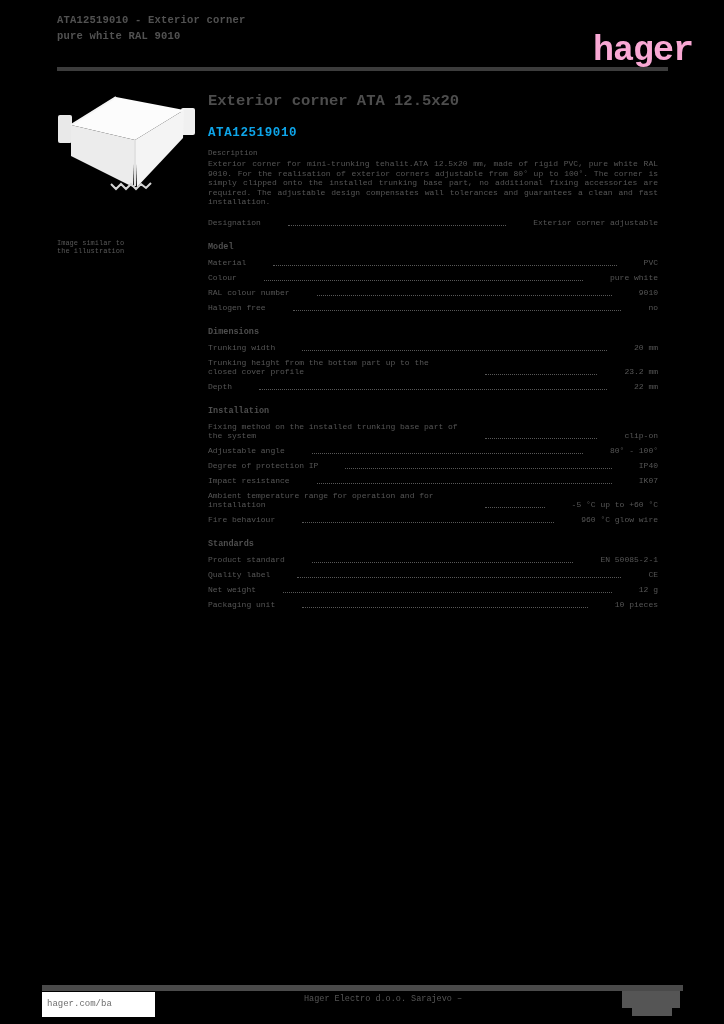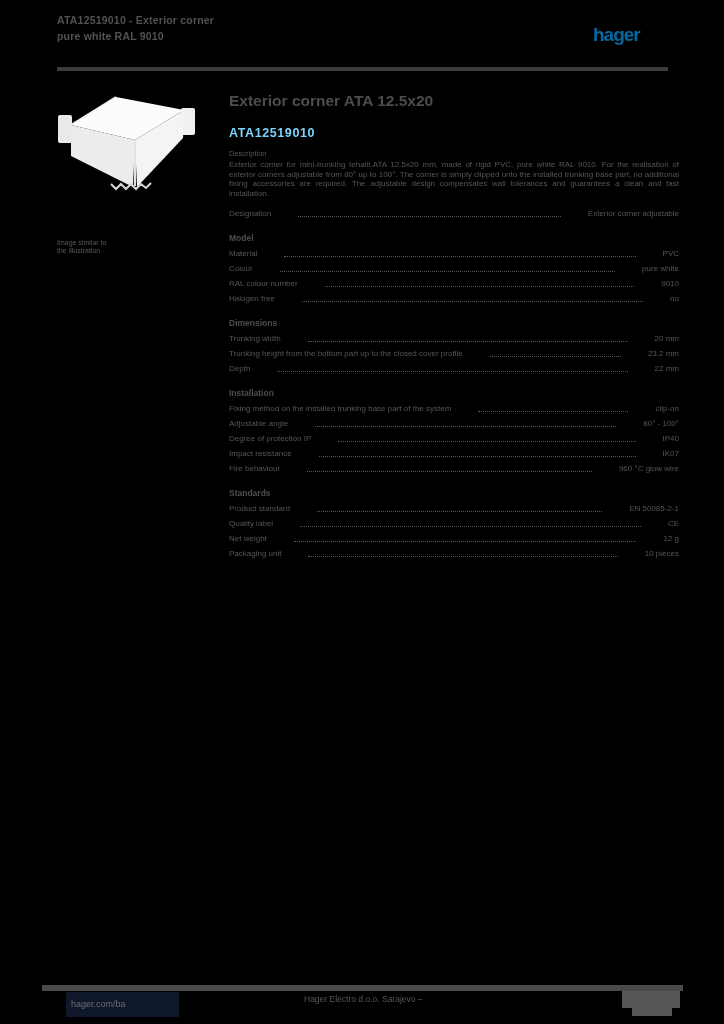--- a/index.html
+++ b/index.html
@@ -1,47 +1,47 @@
 <!DOCTYPE html>
 <html><head>
 <meta charset="utf-8">
 <style>
   html,body{margin:0;padding:0;background:#000;}
   .page{position:relative;width:724px;height:1024px;background:#000;overflow:hidden;
-        font-family:Liberation Sans, sans-serif;color:#565656;}
+        font-family:Liberation Mono, monospace;color:#565656;}
 
   
   .hdr{position:absolute;left:57px;top:13px;width:330px;}
   .hdr .l{font-size:10.5px;font-weight:bold;color:#525252;line-height:15.5px;letter-spacing:.2px;}
-  .logo{position:absolute;left:593px;top:24px;font-size:19px;font-weight:bold;
-        letter-spacing:-1px;color:#0369a1;}
+  .logo{position:absolute;left:593px;top:31px;font-size:35px;font-weight:bold;
+        letter-spacing:-1px;color:#f9a8d4;}
   .hdr-rule{position:absolute;left:57px;top:67px;width:611px;height:4px;background:#3c3c3c;}
 
   
   .prod{position:absolute;left:55px;top:85px;width:145px;height:115px;}
   .img-cap{position:absolute;left:57px;top:239px;width:80px;font-size:7px;line-height:8px;color:#585858;}
 
   
-  .main{position:absolute;left:229px;top:92px;width:450px;}
+  .main{position:absolute;left:208px;top:92px;width:450px;}
   .title{font-size:15.5px;font-weight:bold;color:#4d4d4d;line-height:18px;}
-  .ref{margin-top:16px;font-size:12.5px;font-weight:bold;color:#7dd3fc;letter-spacing:.6px;}
+  .ref{margin-top:16px;font-size:12.5px;font-weight:bold;color:#0ea5e9;letter-spacing:.6px;}
   .desc-label{margin-top:9px;font-size:7.5px;color:#575757;}
   .desc{margin-top:2px;font-size:8px;line-height:9.6px;text-align:justify;color:#565656;}
 
   
   .specs{margin-top:11px;}
   .sec-h{margin-top:15px;margin-bottom:2px;font-size:8.5px;font-weight:bold;color:#4e4e4e;}
   .spec-row{display:flex;align-items:flex-end;margin-top:6px;font-size:8px;line-height:9px;gap:24px;}
   .spec-row .lab{max-width:250px;color:#565656;}
   .spec-row .lead{flex:1;border-bottom:1px dotted #585858;margin:0 3px 1px 3px;min-width:20px;}
   .spec-row .val{white-space:nowrap;color:#565656;text-align:right;}
 
   
   .ftr-bar{position:absolute;left:42px;top:985px;width:641px;height:6px;background:#4a4a4a;}
-  .ftr-link{position:absolute;left:66px;top:992px;width:113px;height:25px;background:#0f172a;
+  .ftr-link{position:absolute;left:42px;top:992px;width:113px;height:25px;background:#ffffff;
             font-size:9px;color:#6e6e6e;line-height:25px;padding-left:5px;box-sizing:border-box;}
   .ftr-center{position:absolute;left:304px;top:994px;font-size:8.5px;color:#565656;}
   .badge1{position:absolute;left:622px;top:991px;width:58px;height:17px;background:#555;}
   .badge2{position:absolute;left:632px;top:1008px;width:40px;height:8px;background:#555;}
 </style>
 </head>
 <body>
 
 <div class="page">
 
@@ -135,20 +135,25 @@
           <span class="lab">Degree of protection IP</span>
           <span class="lead"></span>
           <span class="val">IP40</span>
         </div>
         <div class="spec-row">
           <span class="lab">Impact resistance</span>
           <span class="lead"></span>
           <span class="val">IK07</span>
         </div>
         <div class="spec-row">
+          <span class="lab">Ambient temperature range for operation and for installation</span>
+          <span class="lead"></span>
+          <span class="val">-5 °C up to +60 °C</span>
+        </div>
+        <div class="spec-row">
           <span class="lab">Fire behaviour</span>
           <span class="lead"></span>
           <span class="val">960 °C glow wire</span>
         </div>
         <div class="sec-h">Standards</div>
         <div class="spec-row">
           <span class="lab">Product standard</span>
           <span class="lead"></span>
           <span class="val">EN 50085-2-1</span>
         </div>

